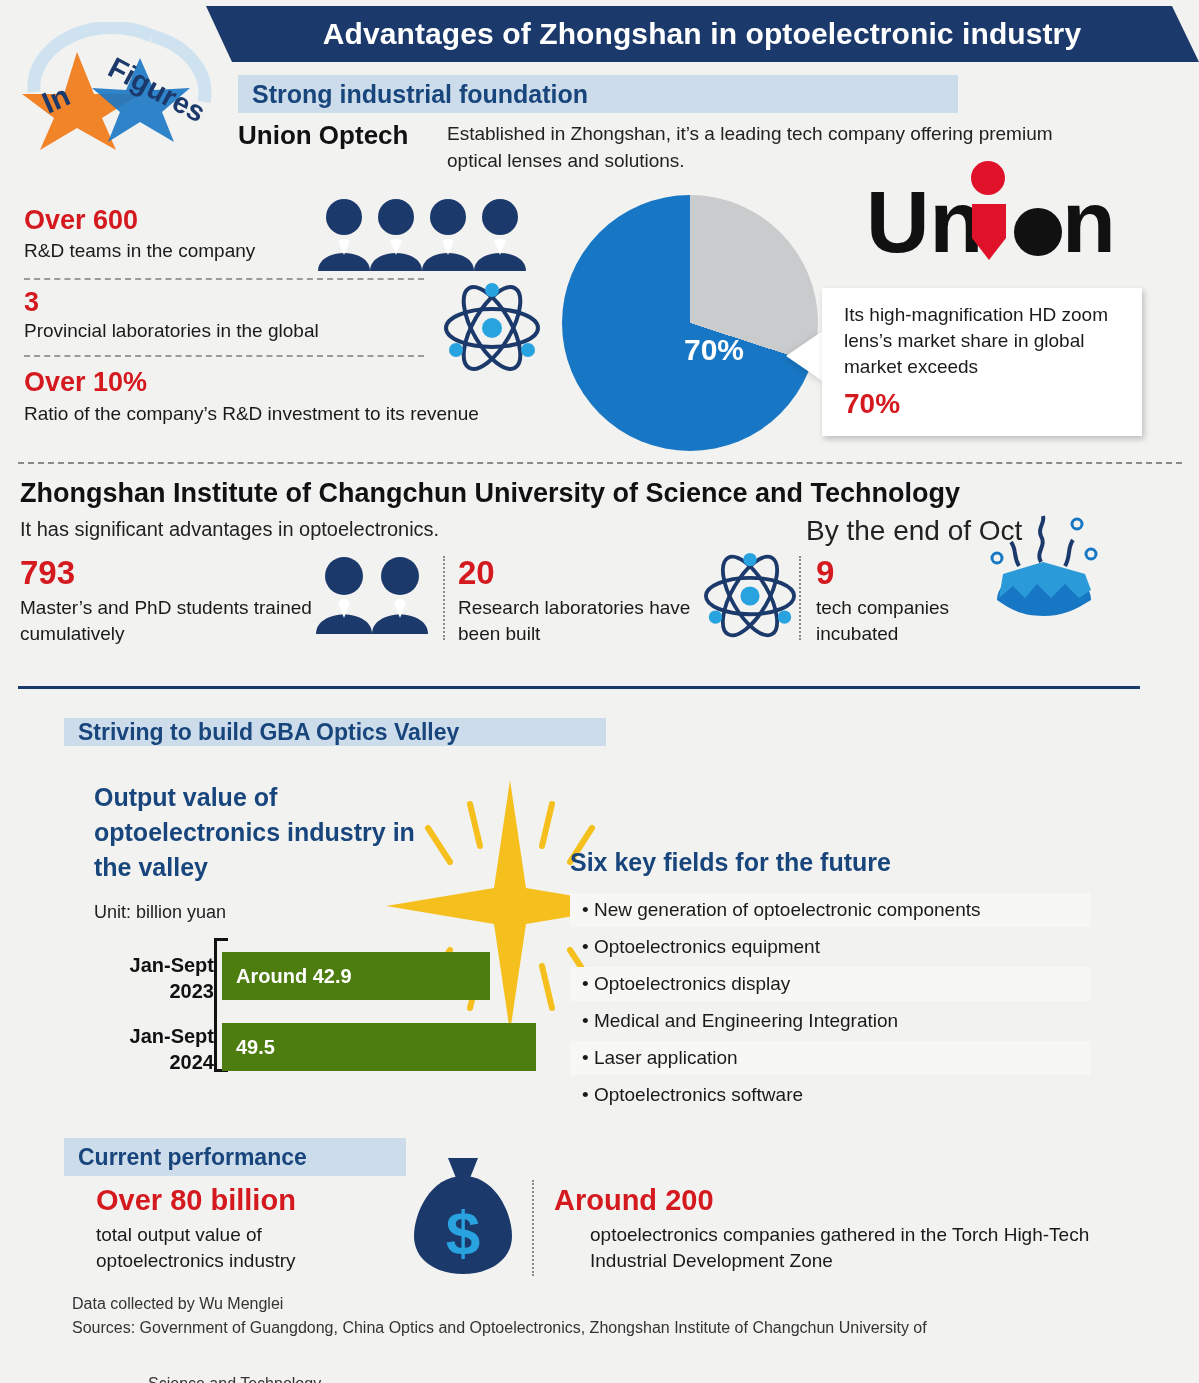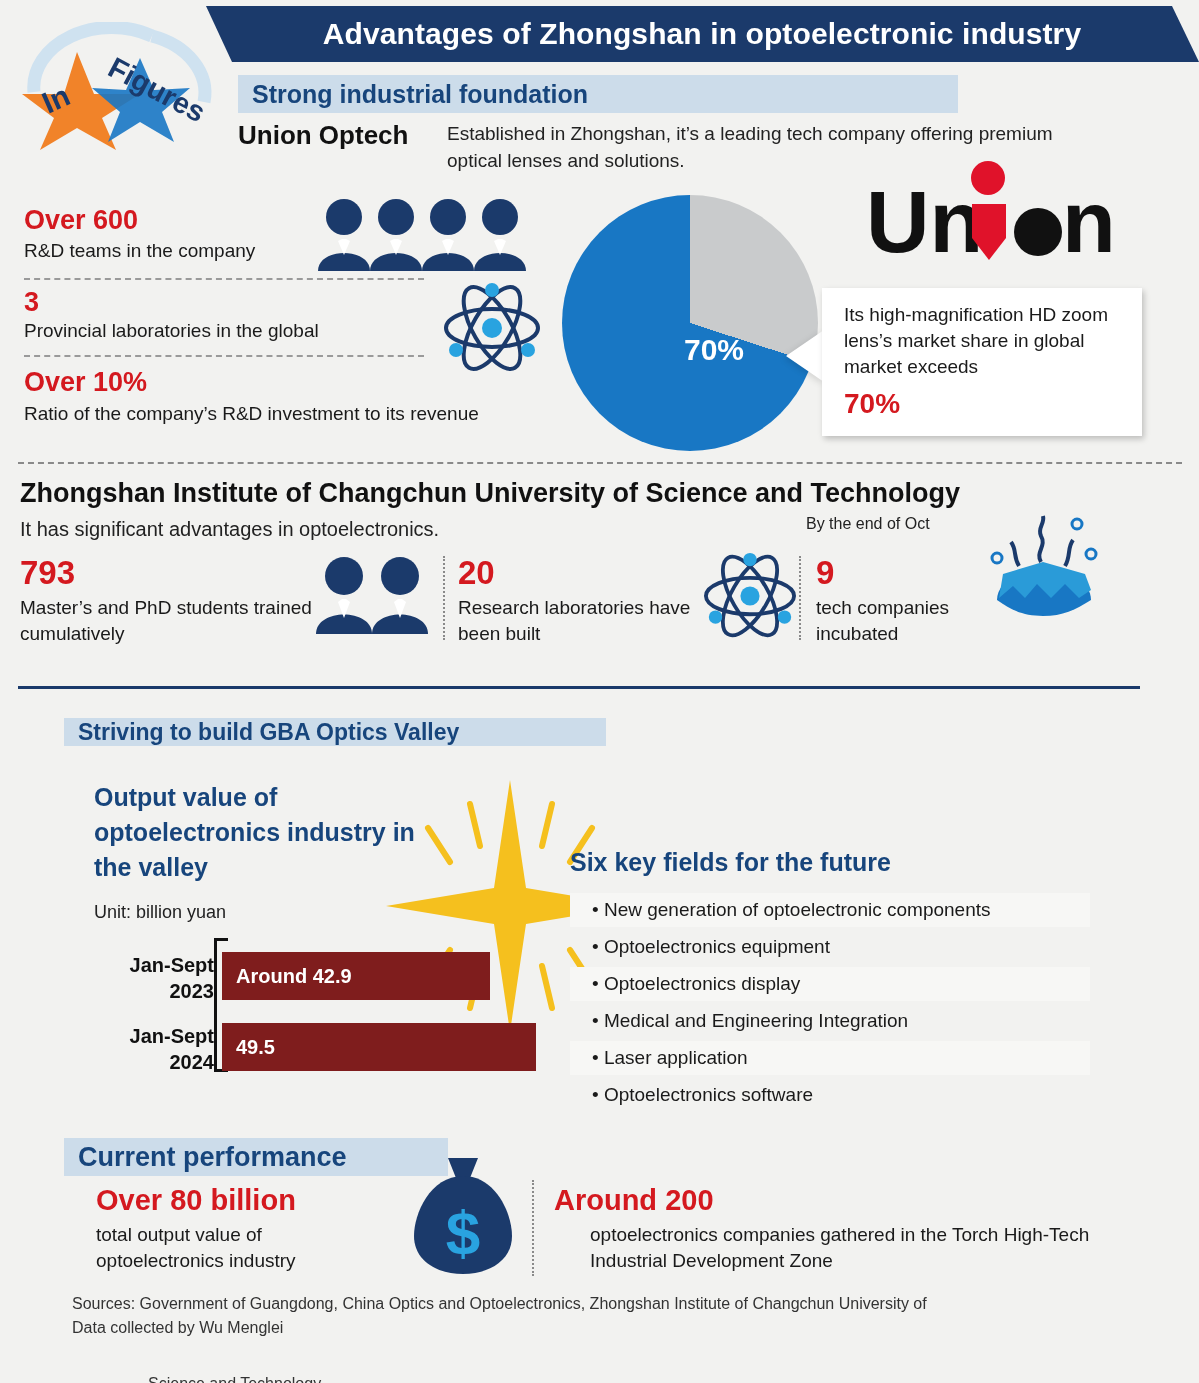--- a/index.html
+++ b/index.html
@@ -159,21 +159,21 @@
   .sec2-title {
     position: absolute; left: 20px; top: 478px;
     font-size: 27px; font-weight: bold; color: #111;
   }
   .sec2-sub {
     position: absolute; left: 20px; top: 518px;
     font-size: 20px; color: #222;
   }
   .sec2-right {
     position: absolute; left: 806px; top: 515px;
-    font-size: 16px; color: #222;
+    font-size: 28px; color: #222;
   }
   .n1 { position: absolute; left: 20px; top: 556px; }
   .n1s { position: absolute; left: 20px; top: 595px; width: 300px; }
   .n2 { position: absolute; left: 458px; top: 556px; }
   .n2s { position: absolute; left: 458px; top: 595px; width: 240px; }
   .n3 { position: absolute; left: 816px; top: 556px; }
   .n3s { position: absolute; left: 816px; top: 595px; width: 200px; }
   .stat-num-33 { font-size: 33px; font-weight: bold; color: #d4191f; line-height: 34px; }
   .stat-line { font-size: 19px; line-height: 26px; color: #1a1a1a; }
   .vdash-1 { position: absolute; left: 443px; top: 556px; height: 84px; border-left: 2px dotted #8a8a8a; }
@@ -191,46 +191,46 @@
   }
   .chart-unit { position: absolute; left: 94px; top: 902px; font-size: 18px; color: #222; }
   .bar-label {
     position: absolute;
     font-size: 20px; font-weight: bold; color: #111;
     text-align: right; width: 120px; line-height: 26px;
   }
   .bl1 { left: 94px; top: 952px; }
   .bl2 { left: 94px; top: 1023px; }
   .bar {
-    position: absolute; background: #7f1d1d; height: 48px;
+    position: absolute; background: #4d7c0f; height: 48px;
     display: flex; align-items: center; padding-left: 14px;
     color: #fff; font-size: 20px; font-weight: bold;
   }
   .bar1 { left: 222px; top: 952px; width: 268px; }
   .bar2 { left: 222px; top: 1023px; width: 314px; }
   .bar-axis { position: absolute; left: 214px; top: 938px; width: 8px; height: 132px; border-left: 3px solid #111; }
   .axis-tick-top { position: absolute; left: 214px; top: 938px; width: 14px; border-top: 3px solid #111; }
   .axis-tick-bot { position: absolute; left: 214px; top: 1069px; width: 14px; border-top: 3px solid #111; }
 
   .star-icon { position: absolute; left: 380px; top: 770px; }
 
   .six-title {
     position: absolute; left: 570px; top: 848px;
     font-size: 25px; font-weight: bold; color: #17457c;
   }
   .six-list { position: absolute; left: 570px; top: 893px; width: 520px; }
   .six-item {
     font-size: 19px; line-height: 25px; color: #1a1a1a;
-    padding: 4px 8px 5px 22px;
+    padding: 4px 8px 5px 12px;
     margin-bottom: 3px;
   }
   .six-item.shade { background: #f7f7f5; }
 
   
-  .sec4-band { left: 64px; top: 1138px; width: 384px; height: 38px; font-size: 27px; }
+  .sec4-band { left: 64px; top: 1138px; width: 342px; height: 38px; font-size: 23px; }
   .cp1 { position: absolute; left: 96px; top: 1184px; }
   .cp1s { position: absolute; left: 96px; top: 1222px; width: 290px; }
   .cp2 { position: absolute; left: 554px; top: 1184px; }
   .cp2s { position: absolute; left: 554px; top: 1222px; width: 520px; margin-left: 36px; }
   .cp-num { font-size: 29px; font-weight: bold; color: #d4191f; }
   .vdash-3 { position: absolute; left: 532px; top: 1180px; height: 96px; border-left: 2px dotted #8a8a8a; }
   .money-icon { position: absolute; left: 408px; top: 1152px; }
 
   
   .footer {
@@ -445,18 +445,18 @@
     </svg>
   </div>
 
   <div class="cp1 cp-num">Over 80 billion</div>
   <div class="cp1s stat-line">total output value of optoelectronics industry</div>
   <div class="vdash-3"></div>
   <div class="cp2 cp-num">Around 200</div>
   <div class="cp2s stat-line">optoelectronics companies gathered in the Torch High-Tech Industrial Development Zone</div>
 
   <div class="footer">
+    <div>Data collected by Wu Menglei</div>
     <div>Sources: Government of Guangdong, China Optics and Optoelectronics, Zhongshan Institute of Changchun University of</div>
-    <div>Data collected by Wu Menglei</div>
     <div class="src-indent">Science and Technology</div>
   </div>
 
 </div>
 
 </body></html>

